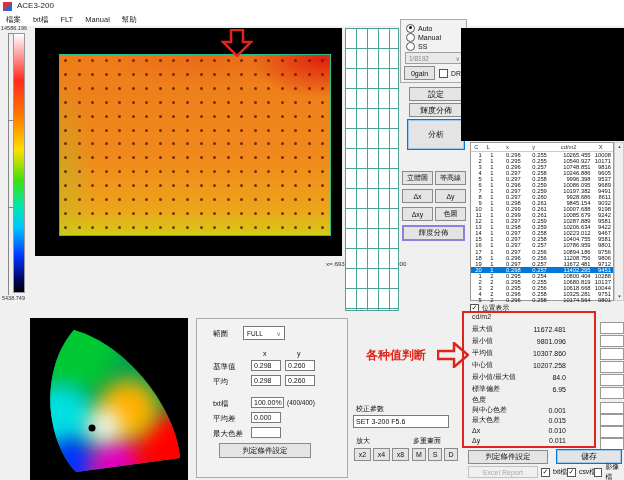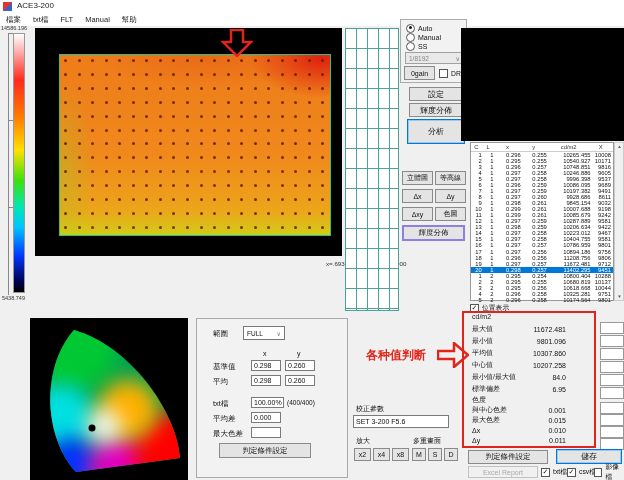--- a/index.html
+++ b/index.html
@@ -384,21 +384,21 @@
     </div>
     <div class="abs btn" style="left:3px;top:46px;width:31px;height:14px;font-size:7px;">0gain</div>
     <div class="rrow" style="left:38px;top:49px;">
       <span class="cb"></span>
       <span class="cblabel">DR</span>
     </div>
   </div>
 
   <div class="abs btn" style="left:409px;top:87px;width:54px;height:14px;">設定</div>
   <div class="abs btn" style="left:409px;top:103px;width:54px;height:14px;">輝度分佈</div>
-  <div class="abs btn blue" style="left:407px;top:119px;width:58px;height:25px;">分析</div>
+  <div class="abs btn blue" style="left:407px;top:119px;width:58px;height:31px;">分析</div>
   <div class="abs btn" style="left:402px;top:171px;width:31px;height:14px;font-size:7px;">立體圖</div>
   <div class="abs btn" style="left:435px;top:171px;width:31px;height:14px;font-size:7px;">等高線</div>
   <div class="abs btn" style="left:402px;top:189px;width:31px;height:14px;font-size:7px;">Δx</div>
   <div class="abs btn" style="left:435px;top:189px;width:31px;height:14px;font-size:7px;">Δy</div>
   <div class="abs btn" style="left:402px;top:207px;width:31px;height:14px;font-size:7px;">Δxy</div>
   <div class="abs btn" style="left:435px;top:207px;width:31px;height:14px;font-size:7px;">色圖</div>
   <div class="abs btn purple" style="left:402px;top:225px;width:63px;height:16px;font-size:7.5px;text-align:center;">輝度分佈</div>
 
   <div class="abs preview"></div>
 

